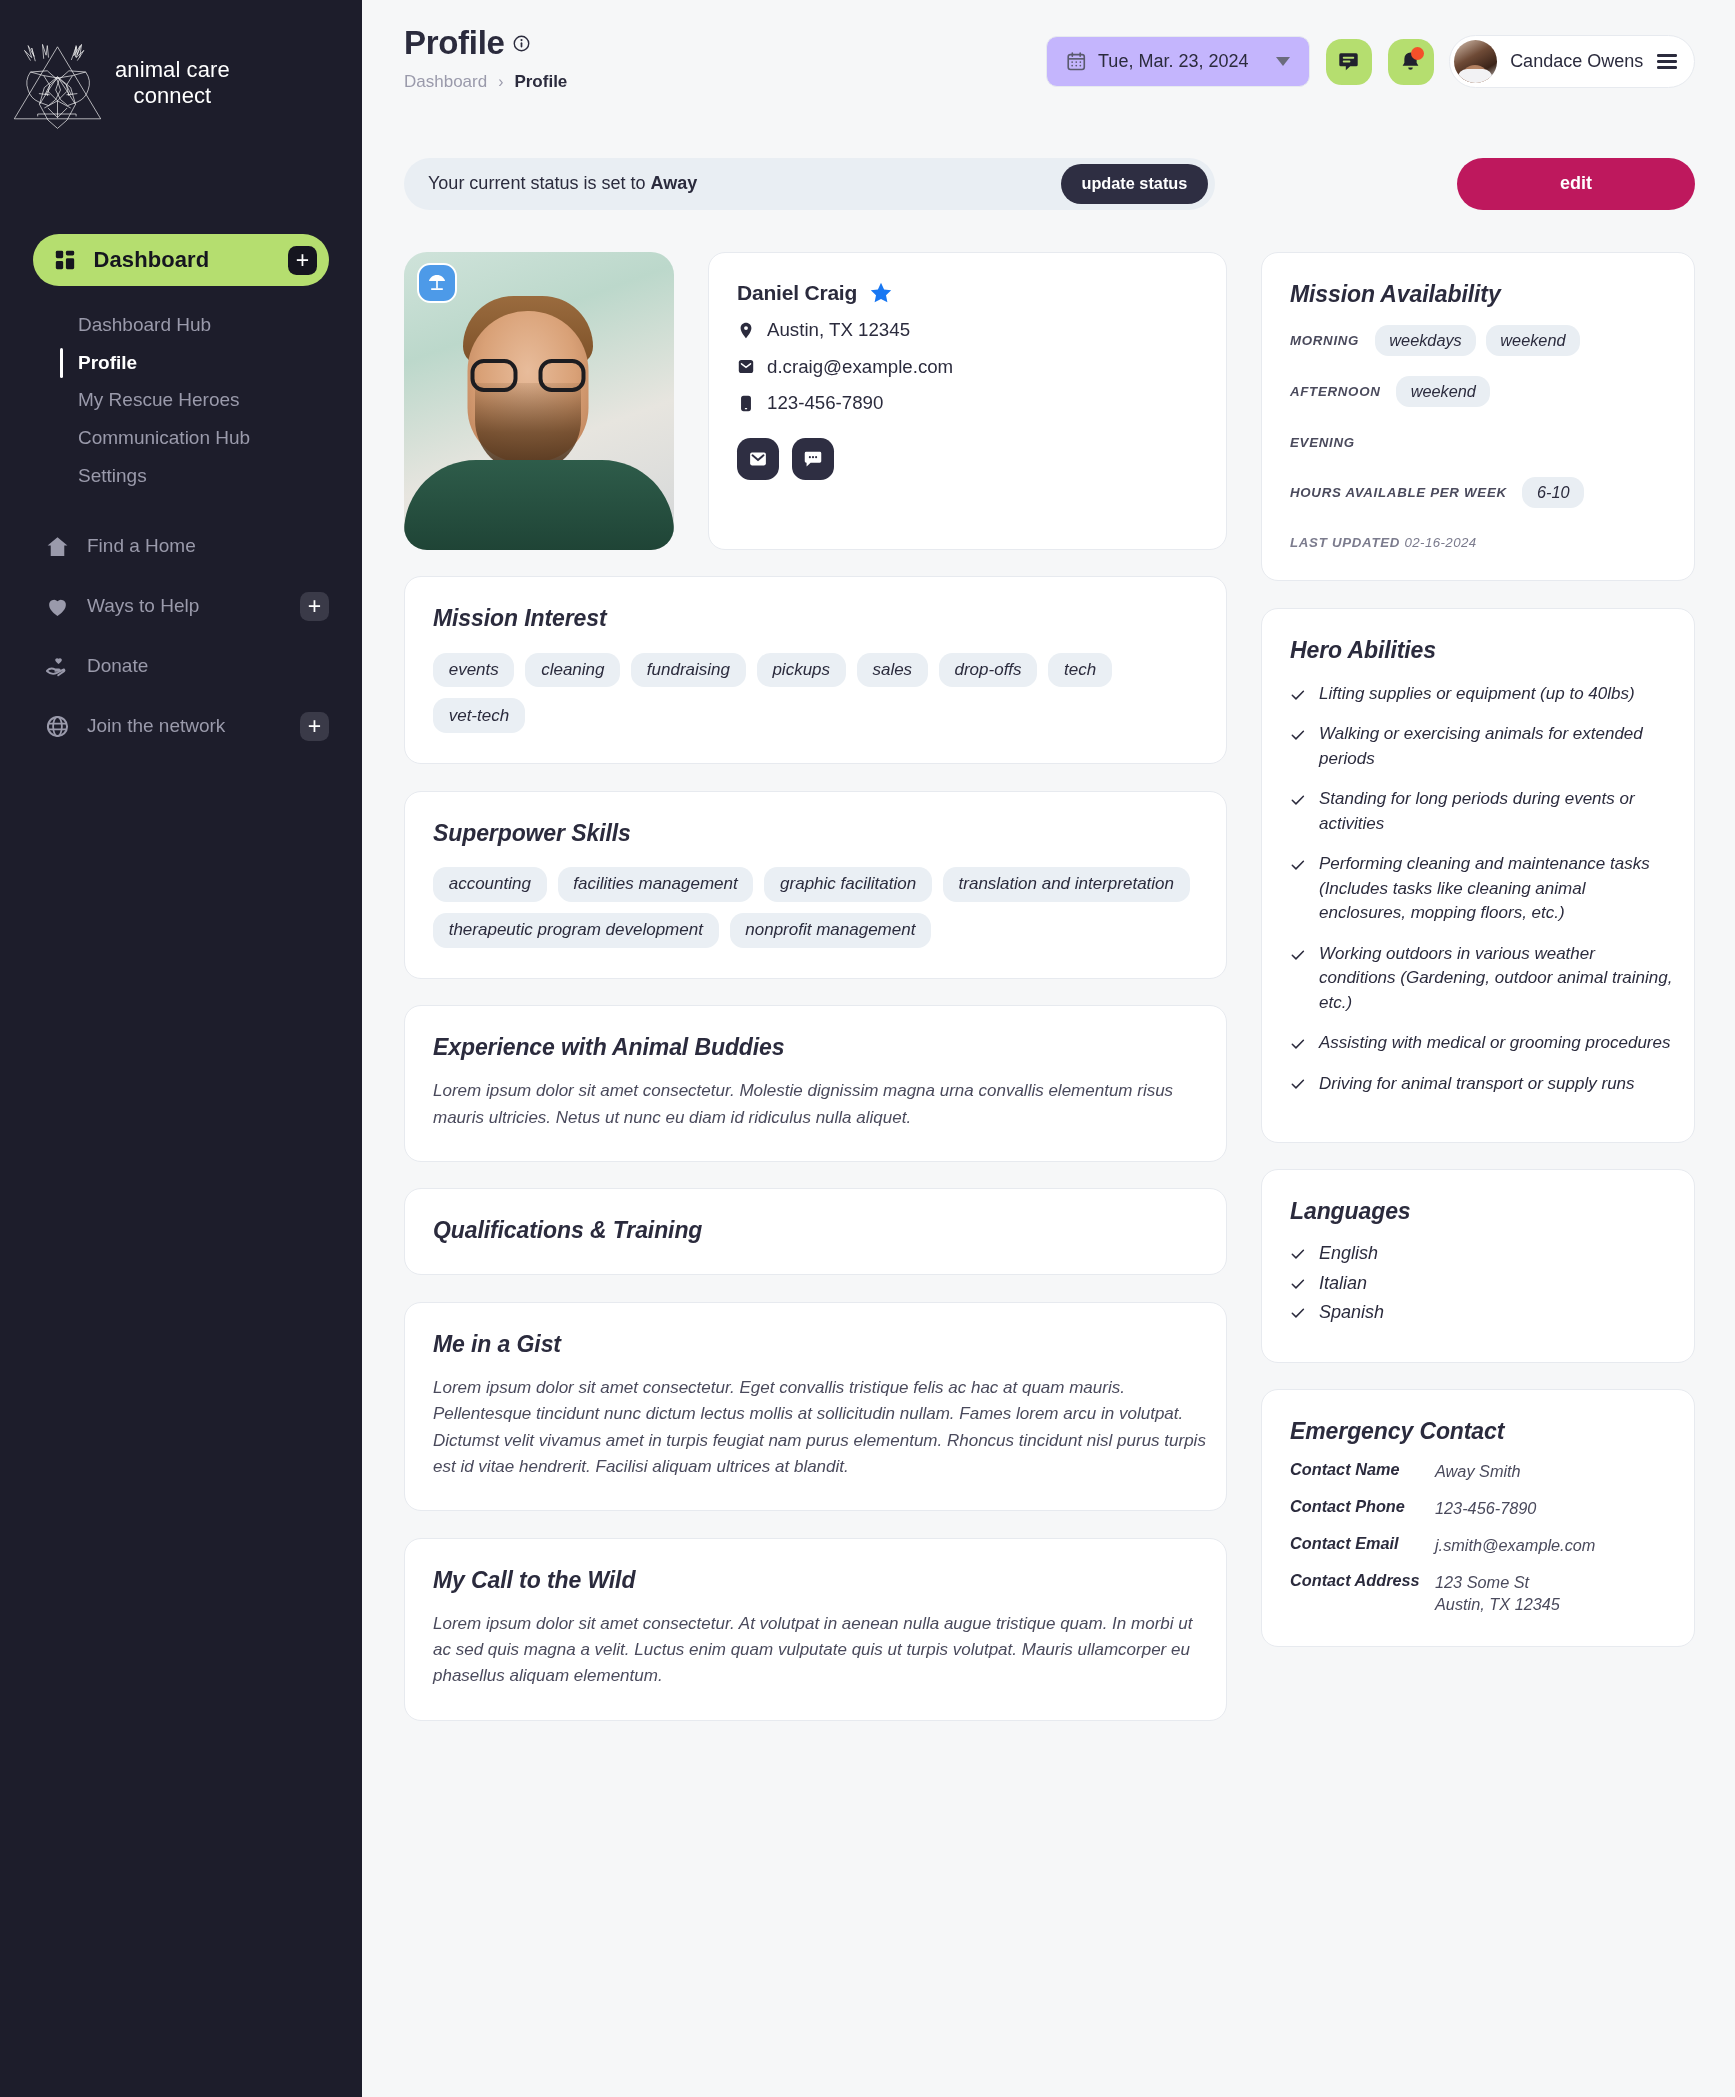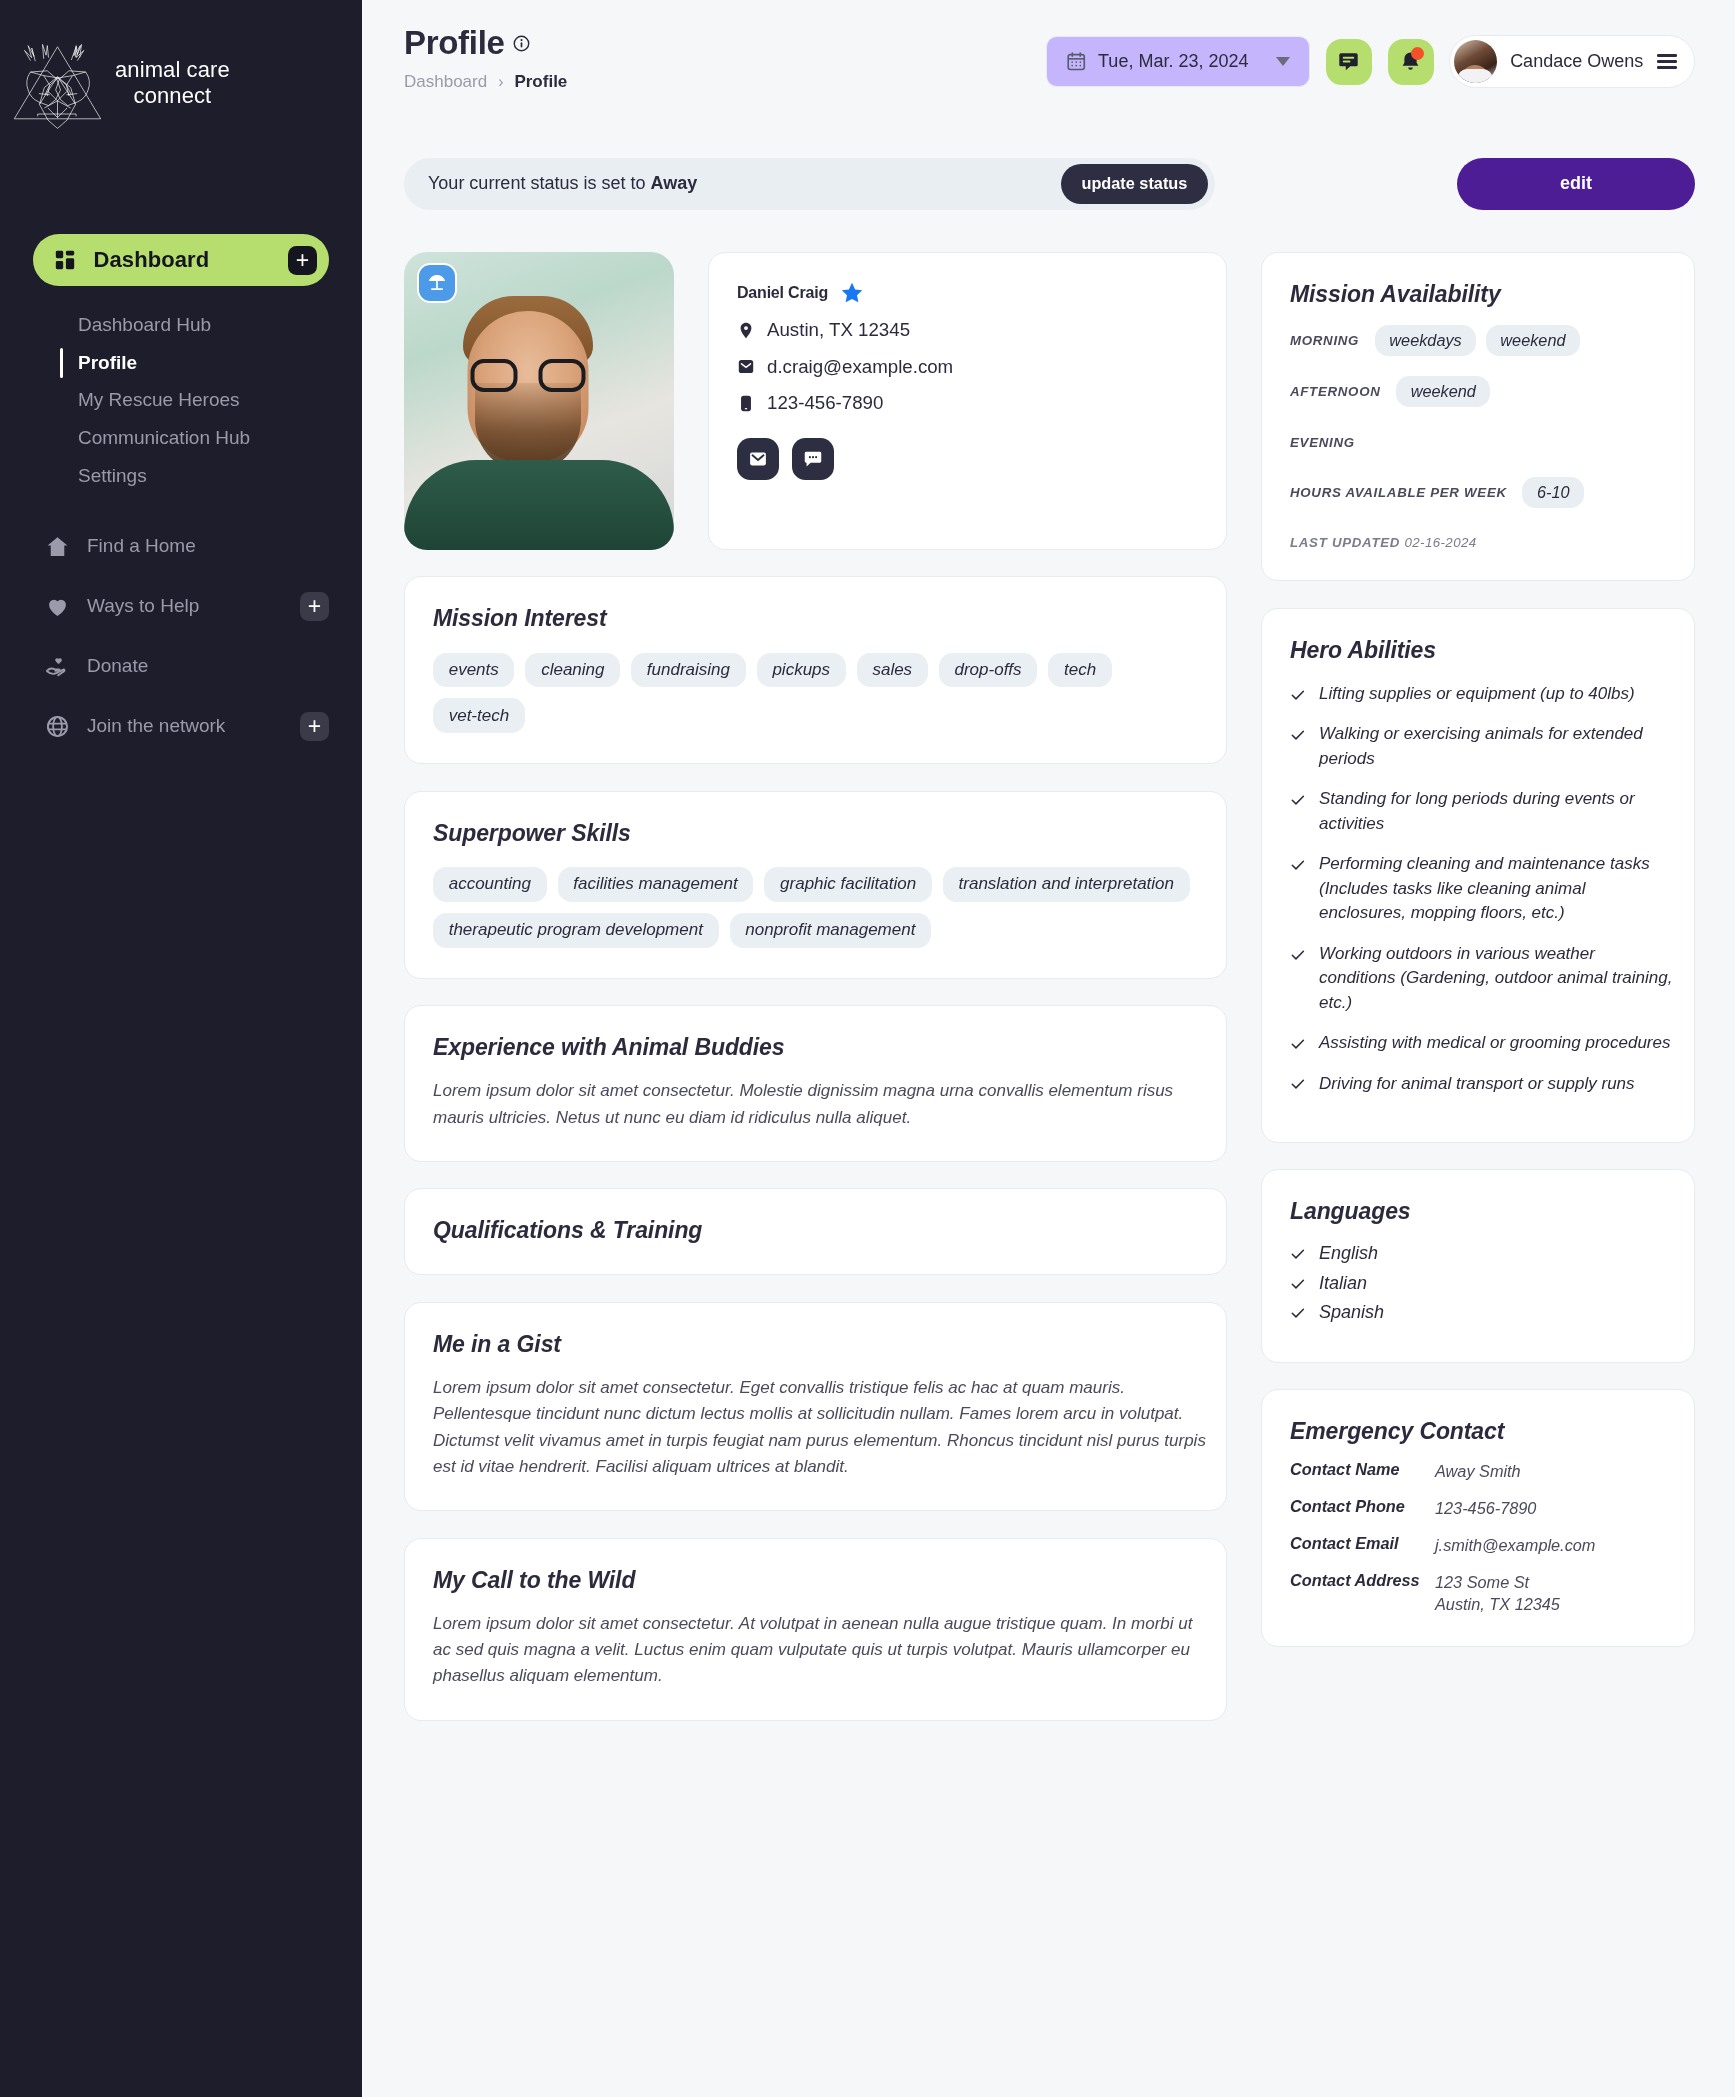--- a/index.html
+++ b/index.html
@@ -121,21 +121,21 @@
   }
   .statusbar .txt { font-size: 18px; color: #2b2b3d; }
   .statusbar .txt b { font-weight: 700; }
   .pill-dark {
     background: #2e2e42; color: #ffffff; border-radius: 20.5px;
     height: 40px; display: flex; align-items: center; padding: 0 20.5px;
     font-size: 16.3px; font-weight: 600;
   }
   .edit-btn {
     margin-left: auto; width: 238px; height: 52px; border-radius: 26px;
-    background: #4c1d95; color: #ffffff; font-size: 18px; font-weight: 600;
+    background: #be185d; color: #ffffff; font-size: 18px; font-weight: 600;
     display: flex; align-items: center; justify-content: center;
   }
 
   
   .content { display: flex; gap: 34px; margin-top: 42px; padding-bottom: 36px; }
   .col-left { width: 823px; flex: 0 0 823px; }
   .col-right { width: 434px; flex: 0 0 434px; }
 
   .card {
     background: #ffffff; border: 1.2px solid #e7eaef; border-radius: 17px;
@@ -187,21 +187,21 @@
     border-radius: 13.3px; background: #4d9ae8; border: 2.4px solid #ffffff;
     display: flex; align-items: center; justify-content: center;
   }
   .status-badge svg { width: 22px; height: 22px; }
 
   .info-card {
     flex: 1; background: #ffffff; border: 1.2px solid #e7eaef; border-radius: 17px;
     padding: 28px 28px 26.5px 28px;
   }
   .pname {
-    font-size: 16px; font-weight: 700; color: #2b2b3d;
+    font-size: 21px; font-weight: 700; color: #2b2b3d;
     display: flex; align-items: center; gap: 12px; letter-spacing: -0.2px;
   }
   .star { width: 24px; height: 24px; flex: 0 0 24px; }
   .inforow {
     display: flex; align-items: center; gap: 12px; margin-top: 14.5px;
     font-size: 18.7px; color: #2b2b3d;
   }
   .inforow .ico { width: 18px; height: 19px; flex: 0 0 18px; }
   .actionrow { display: flex; gap: 13.3px; margin-top: 24px; }
   .act-btn {

